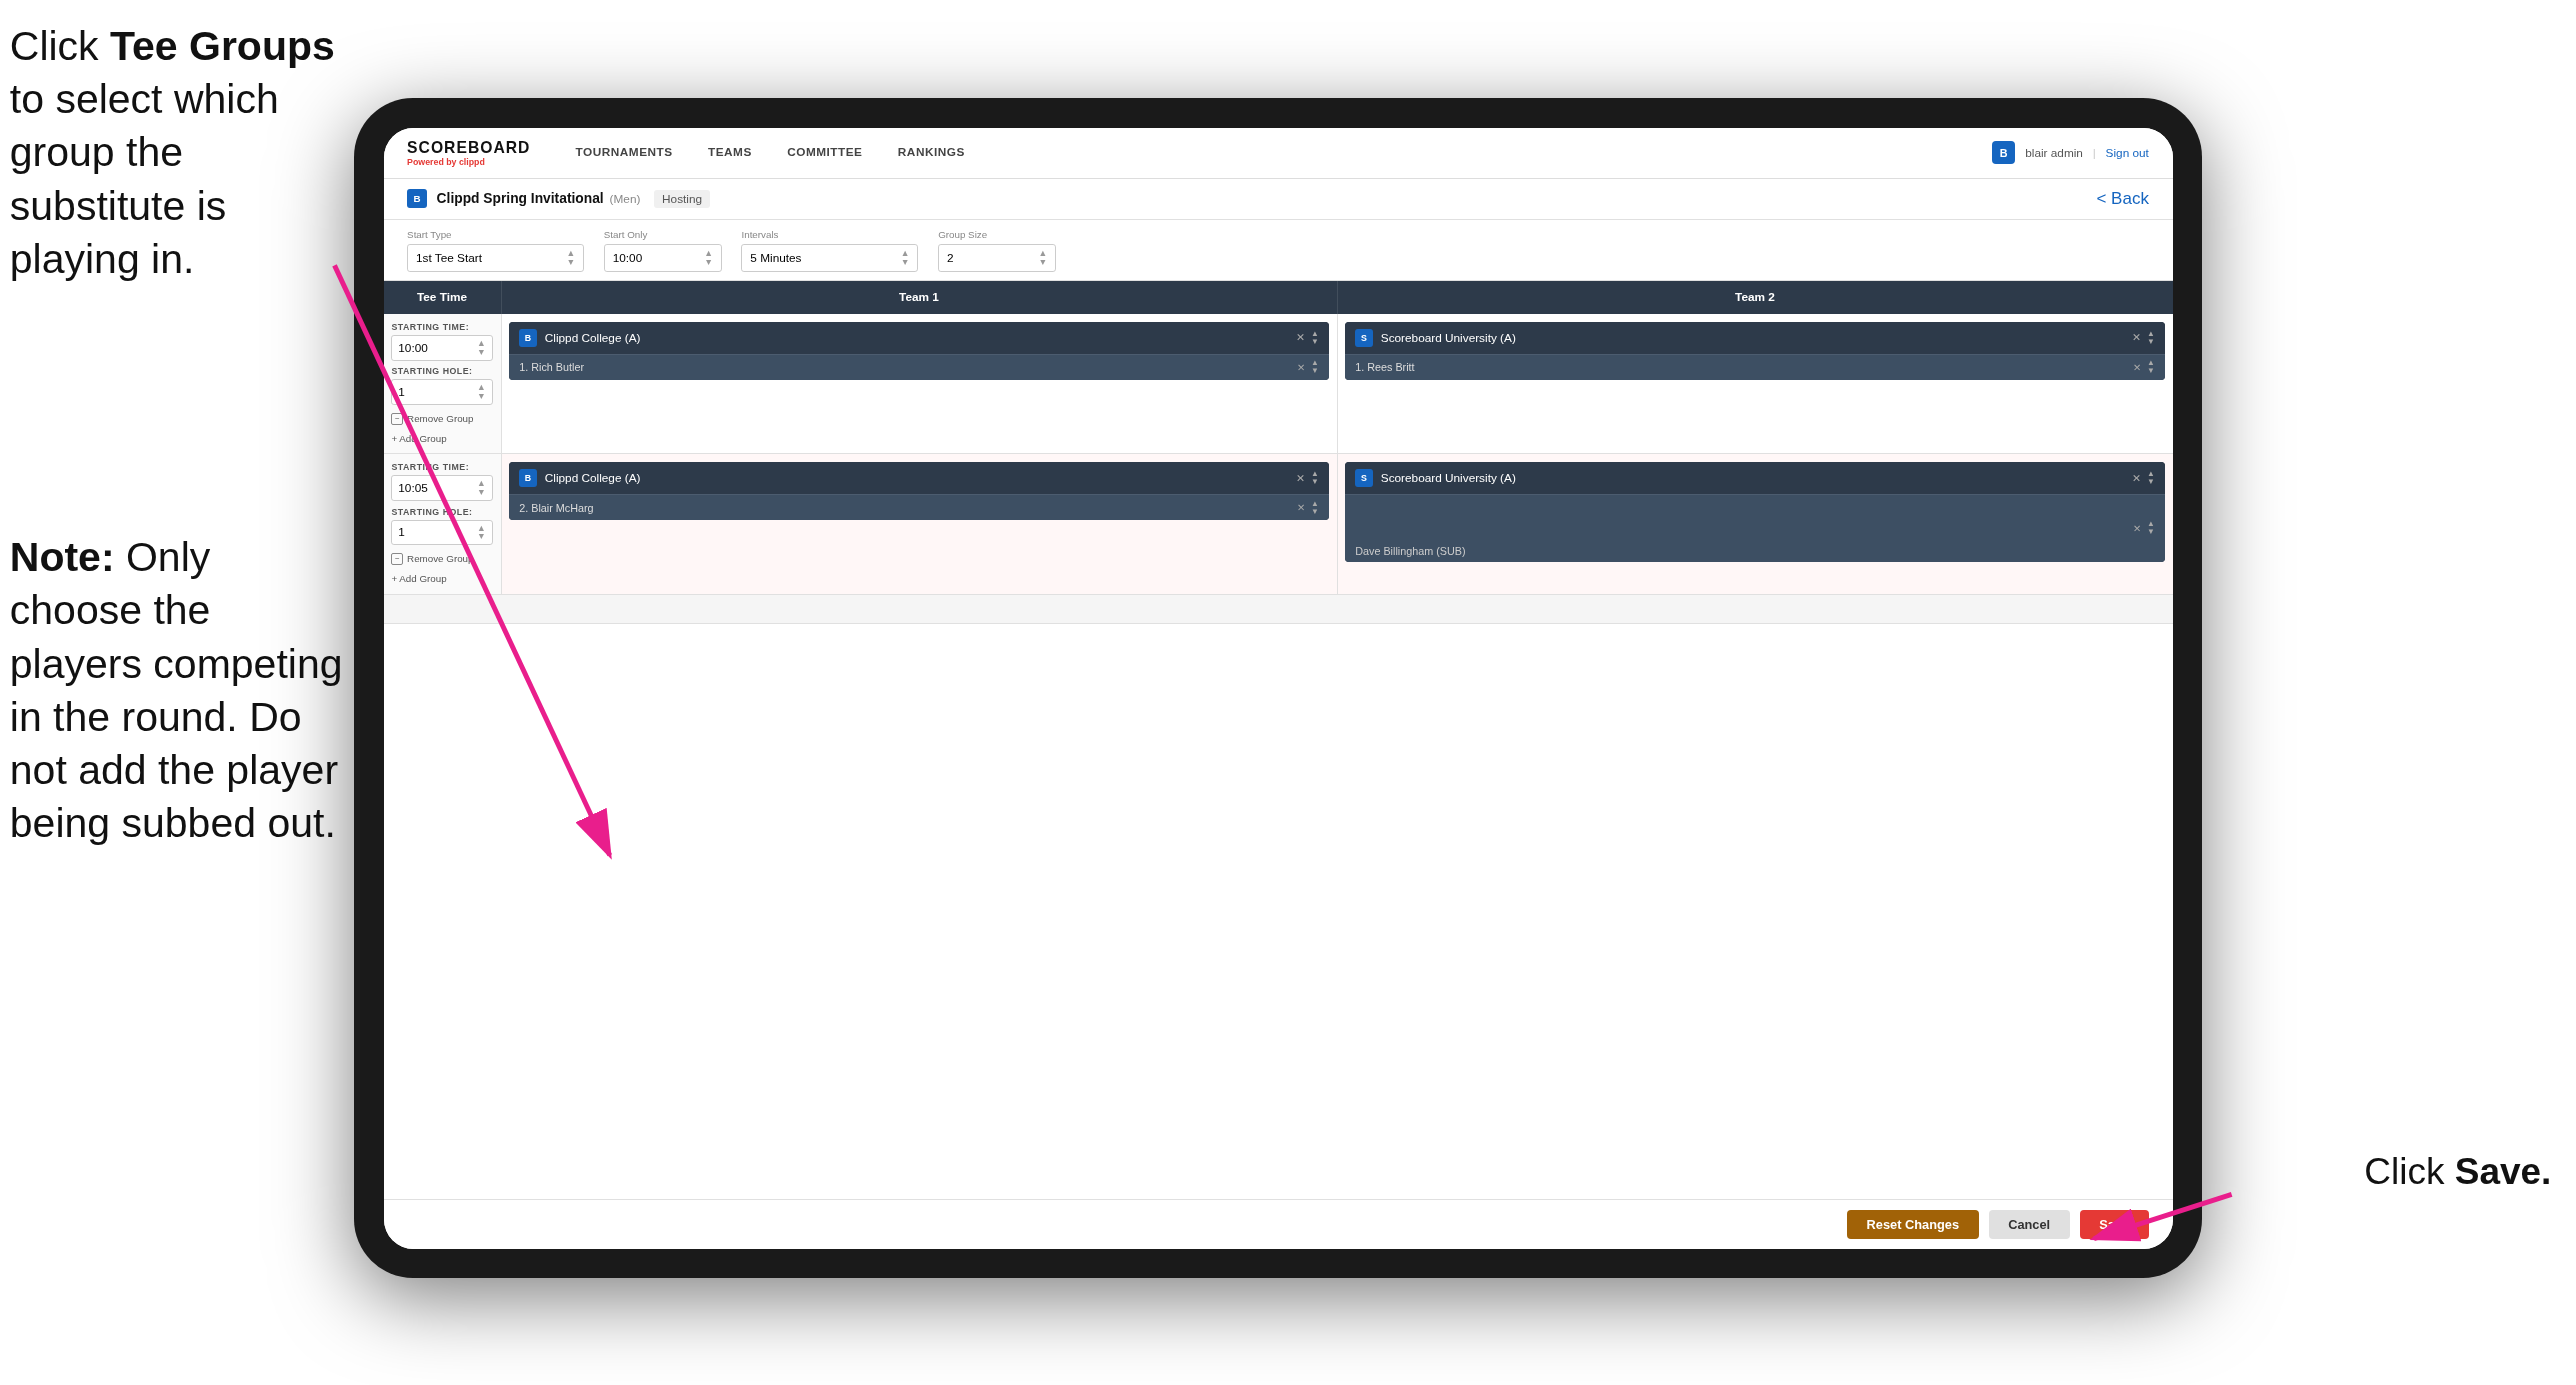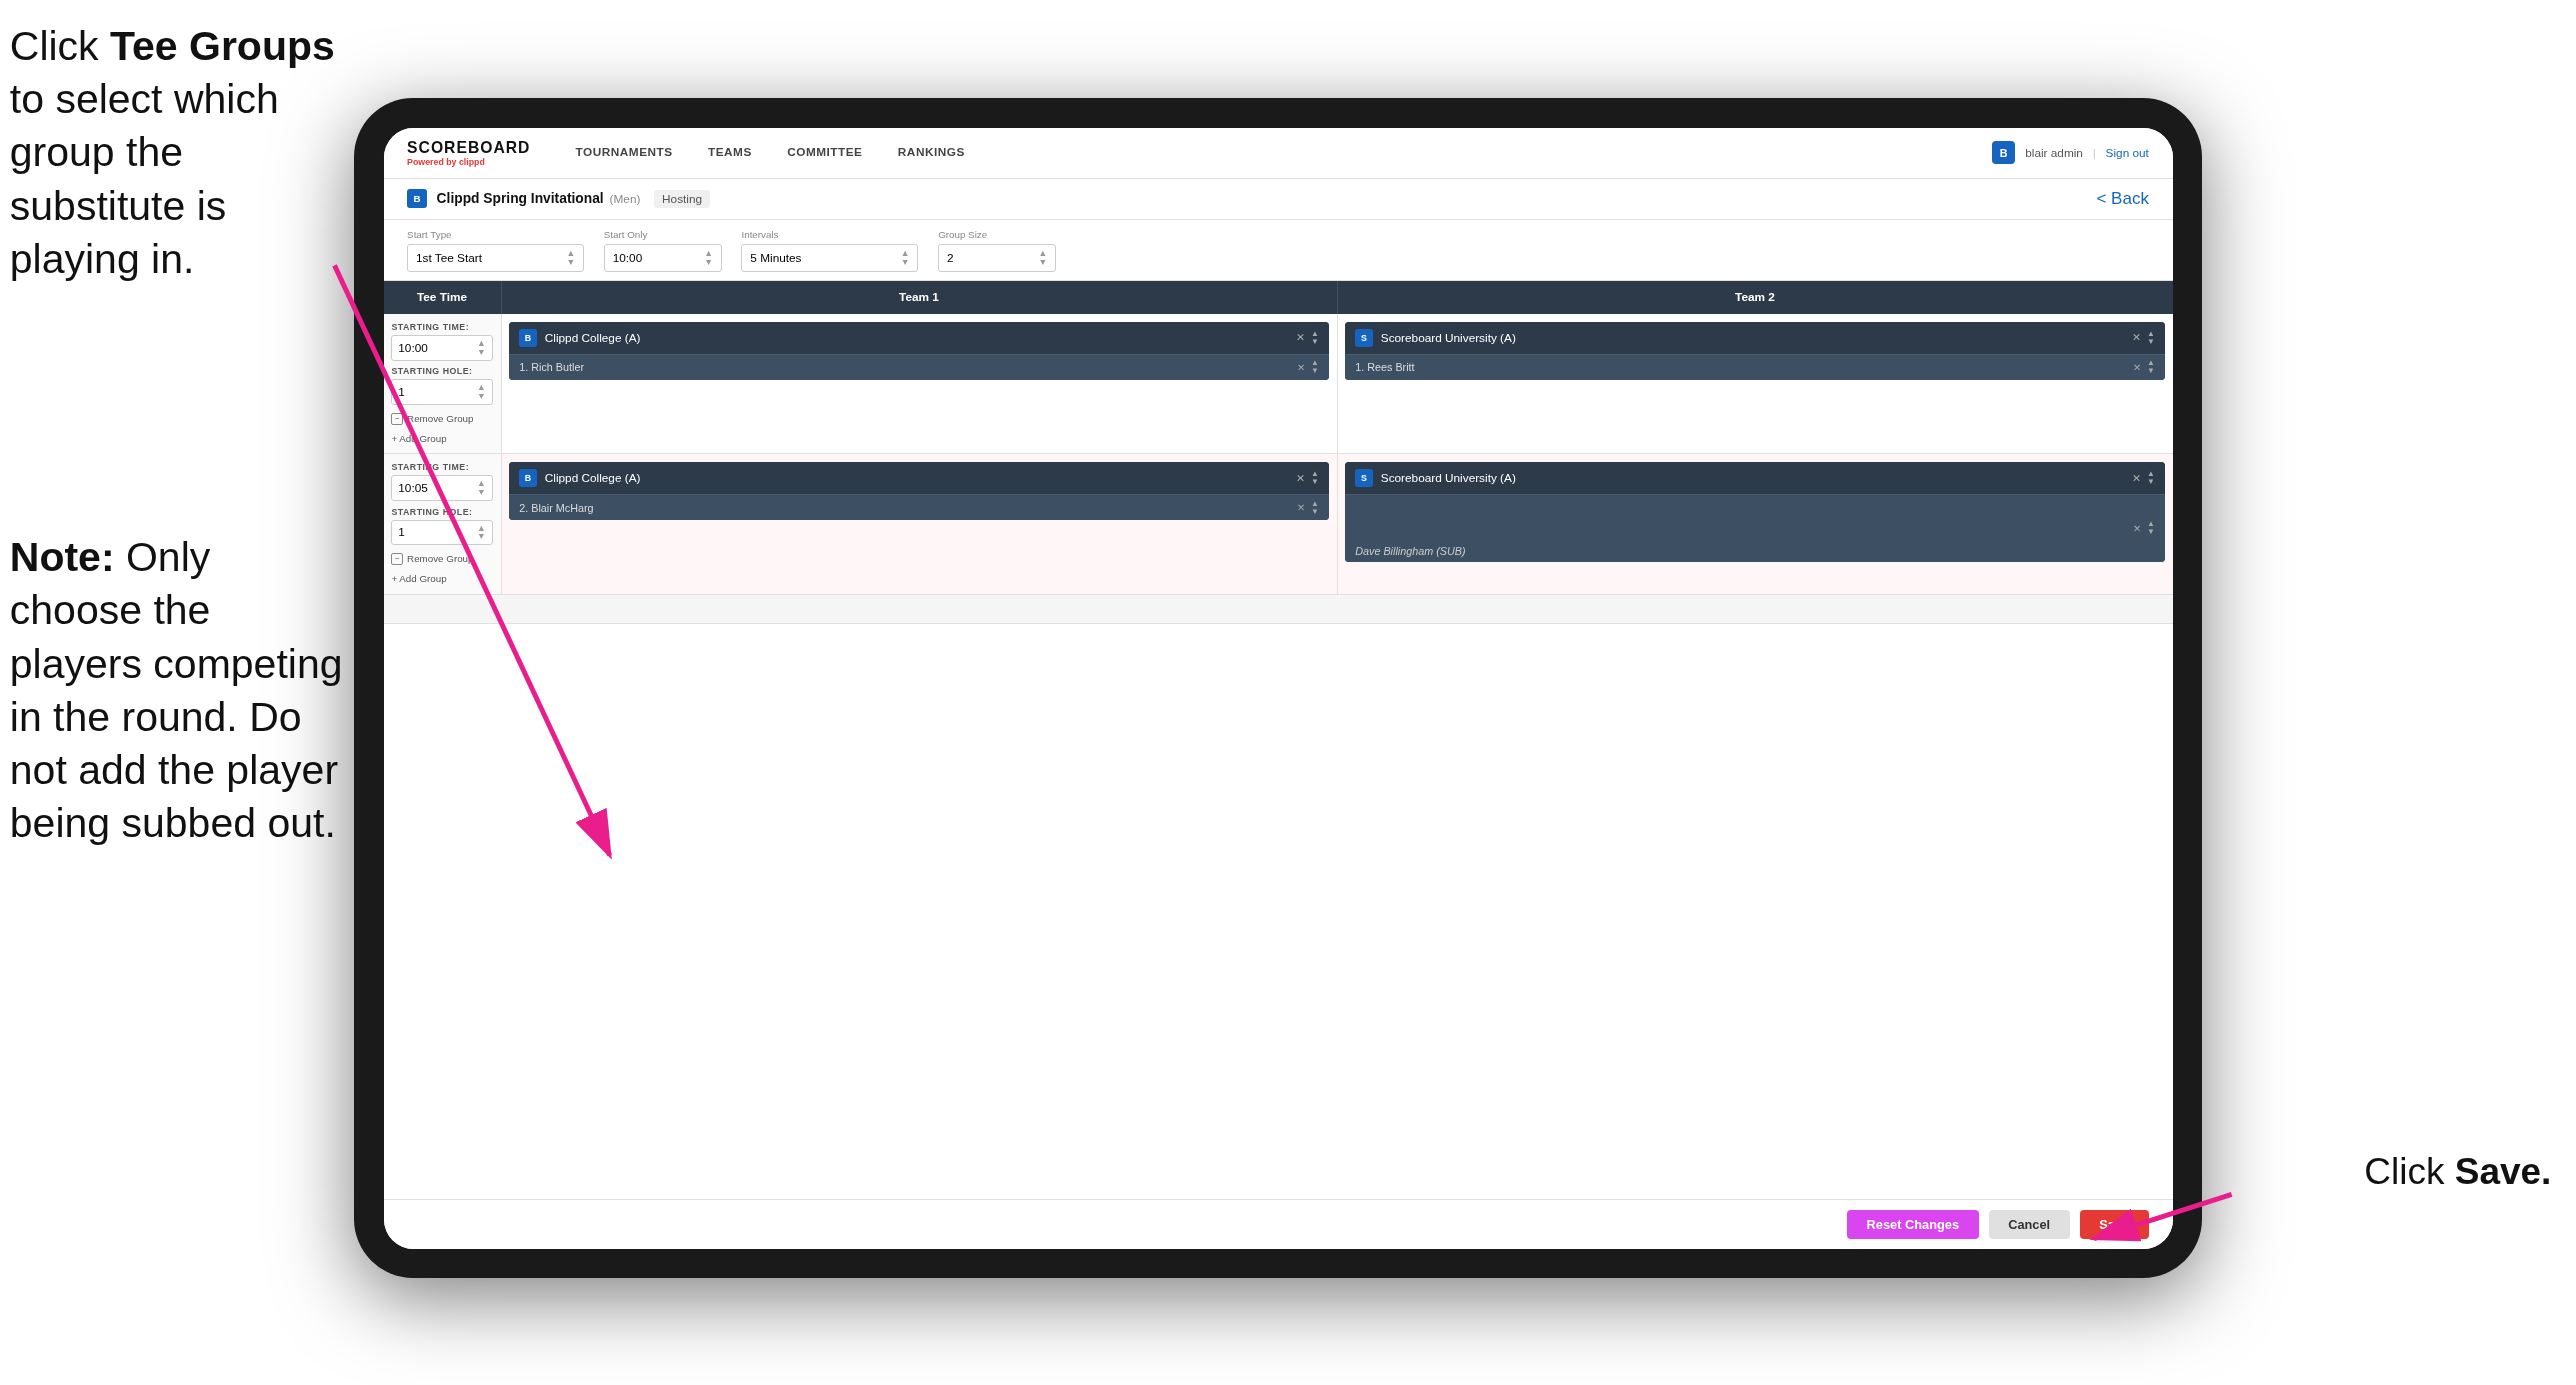--- a/index.html
+++ b/index.html
@@ -345,21 +345,20 @@
     }
     .player-row.sub-player {
       background: #3d4f63;
     }
     .player-name {
       font-size: 10.8px;
       color: #ddd;
       flex: 1;
     }
     .player-name.sub-name {
-      font-style: italic;
       color: #ccc;
       margin-top: 45px;
     }
     .player-actions {
       display: flex;
       gap: 5.9px;
       align-items: center;
     }
     .player-x {
       font-size: 9.8px;
@@ -387,21 +386,21 @@
     }
     .btn {
       padding: 6.9px 19.7px;
       border-radius: 3.9px;
       font-size: 12.8px;
       font-weight: 600;
       cursor: pointer;
       border: none;
     }
     .btn-reset {
-      background: #d946ef;
+      background: #a16207;
       color: #fff;
     }
     .btn-cancel {
       background: #e0e0e0;
       color: #333;
     }
     .btn-save {
       background: #e53935;
       color: #fff;
     }

